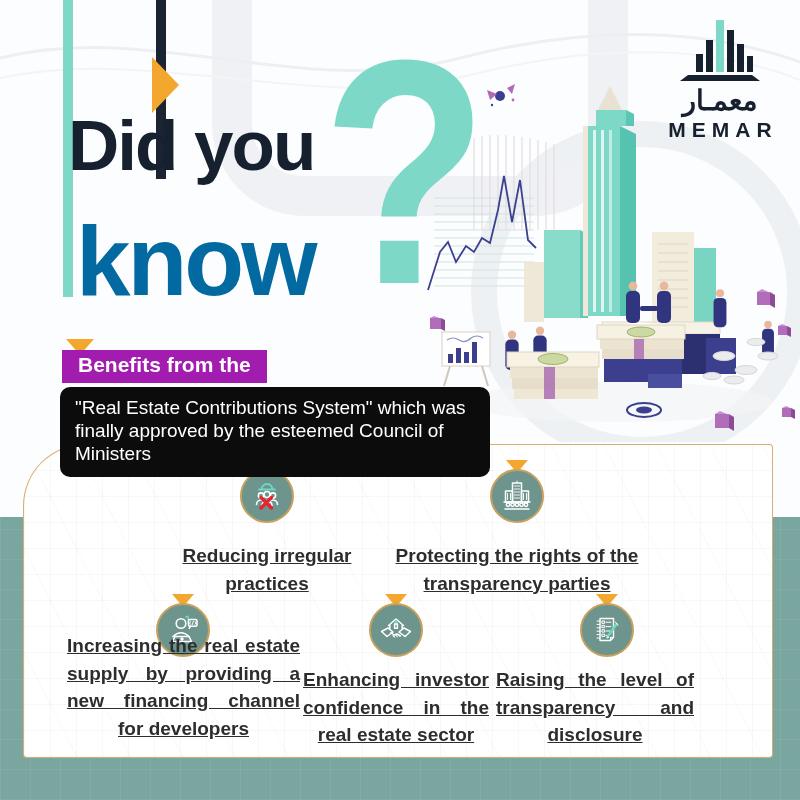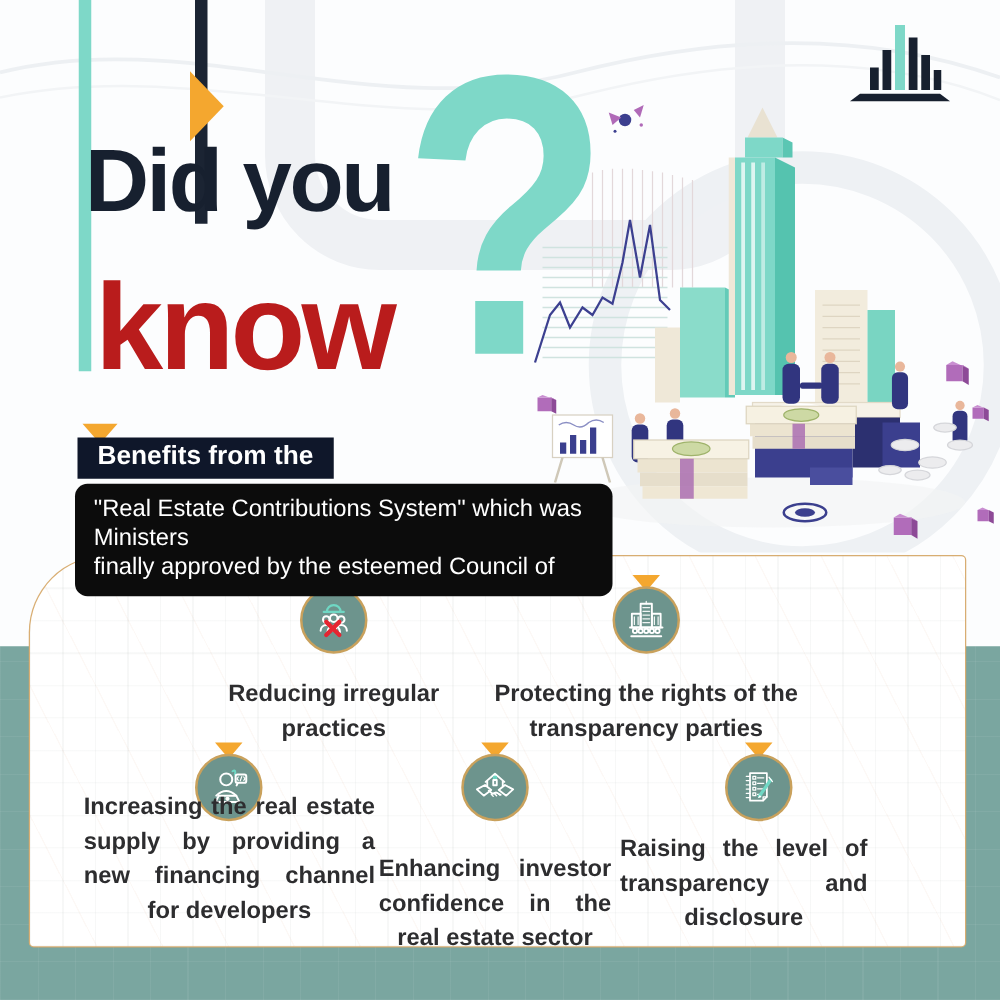--- a/index.html
+++ b/index.html
@@ -18,39 +18,39 @@
   .deco-wave{left:0;top:0;width:800px;height:130px;z-index:0;}
 
   
   .line-teal{left:63px;top:0;width:10px;height:297px;background:#7ed8c8;z-index:6;}
   .line-dark{left:156px;top:0;width:10px;height:179px;background:#1b2433;z-index:6;}
   .tri-right{left:152px;top:57px;width:0;height:0;z-index:7;
     border-top:28px solid transparent;border-bottom:28px solid transparent;
     border-left:27px solid #f4a72f;}
   .hero-line1{left:68px;top:110px;font-size:71px;font-weight:700;color:#17202f;
     letter-spacing:-2px;z-index:6;line-height:1;}
-  .hero-line2{left:76px;top:212px;font-size:98px;font-weight:700;color:#b91c1c;
+  .hero-line2{left:76px;top:212px;font-size:98px;font-weight:700;color:#0369a1;
     letter-spacing:-3px;z-index:6;line-height:1;}
   .hero-mark{left:322px;top:12px;font-size:320px;font-weight:700;color:#7ed8c8;
     line-height:1;z-index:6;transform:scaleX(.85);transform-origin:left top;}
 
   
   .logo{left:660px;top:16px;width:120px;text-align:center;z-index:6;}
   .logo-ar{display:block;font-size:28px;font-weight:700;color:#17202f;direction:rtl;line-height:1.1;}
   .logo-en{display:block;font-size:21px;font-weight:700;color:#17202f;
     letter-spacing:6px;margin-right:-6px;line-height:1.2;}
 
   
   .illus{left:412px;top:80px;z-index:1;}
 
   
   .tri-down-ribbon{left:66px;top:339px;width:0;height:0;z-index:8;
     border-left:14px solid transparent;border-right:14px solid transparent;
     border-top:16px solid #f4a72f;}
-  .ribbon{left:62px;top:350px;background:#0f172a;color:#ffffff;
+  .ribbon{left:62px;top:350px;background:#a21caf;color:#ffffff;
     font-size:21px;font-weight:700;padding:4px 16px 7px;z-index:9;line-height:1.05;}
   .headline{left:60px;top:387px;width:400px;background:#0c0c0c;color:#ffffff;
     border-radius:10px;padding:9px 15px 11px;font-size:19px;line-height:1.22;
     font-weight:400;z-index:9;}
   .headline div{white-space:nowrap;}
 
   
   .teal-band{left:0;top:517px;width:800px;height:283px;background:#7aa6a0;z-index:2;
     background-image:
       repeating-linear-gradient(90deg, rgba(255,255,255,.06) 0 1px, transparent 1px 30px),
@@ -65,21 +65,21 @@
 
   
   .b-iconwrap{width:54px;height:54px;z-index:5;}
   .b-tri{position:absolute;left:50%;margin-left:-11px;top:-9px;width:0;height:0;
     border-left:11px solid transparent;border-right:11px solid transparent;
     border-top:13px solid #f4a72f;}
   .b-circle{position:absolute;left:0;top:0;width:54px;height:54px;border-radius:50%;
     background:#6d948d;border:2px solid #c9a15c;box-sizing:border-box;
     display:flex;align-items:center;justify-content:center;}
   .b-label{z-index:5;font-size:19px;font-weight:700;color:#2d2d2f;line-height:1.45;
-    text-align:center;}
+    text-align:center;text-decoration:underline;}
   .b-label.just{text-align:justify;text-align-last:center;}
 </style>
 </head>
 <body>
 
 <div class="abs deco-blob"></div>
 <svg class="abs deco-wave" width="800" height="130" viewBox="0 0 800 130">
   <path d="M0,58 C150,20 300,100 460,58 C600,22 710,30 800,62" fill="none" stroke="#edf0f3" stroke-width="3"></path>
   <path d="M0,78 C160,45 320,115 470,75 C610,40 720,48 800,80" fill="none" stroke="#f2f4f6" stroke-width="2"></path>
 </svg>
@@ -230,28 +230,30 @@
 <div class="abs logo">
   <svg width="92" height="66" viewBox="0 0 92 66">
     <rect x="22" y="38" width="7" height="18" fill="#17202f"></rect>
     <rect x="32" y="24" width="7" height="32" fill="#17202f"></rect>
     <rect x="42" y="4" width="8" height="52" fill="#7ed8c8"></rect>
     <rect x="53" y="14" width="7" height="42" fill="#17202f"></rect>
     <rect x="63" y="28" width="7" height="28" fill="#17202f"></rect>
     <rect x="73" y="40" width="6" height="16" fill="#17202f"></rect>
     <polygon points="14,59 78,59 86,65 6,65" fill="#17202f"></polygon>
   </svg>
+  <span class="logo-ar">معمـار</span>
+  <span class="logo-en">MEMAR</span>
 </div>
 
 <div class="abs tri-down-ribbon"></div>
 <div class="abs ribbon">Benefits from the</div>
 <div class="abs headline">
   <div>"Real Estate Contributions System" which was</div>
+  <div>finally approved by the esteemed Council of</div>
   <div>Ministers</div>
-  <div>finally approved by the esteemed Council of</div>
 </div>
 
 <div class="abs b-iconwrap" style="left:240px;top:469px;">
   <div class="b-tri"></div>
   <div class="b-circle">
     <svg width="40" height="40" viewBox="0 0 40 40" fill="none" stroke-linecap="round" stroke-linejoin="round">
       <path d="M14.5,13.5 a5.5,5.5 0 0 1 11,0 M12,13.5 H28" stroke="#6fd8c4" stroke-width="1.8"></path>
       <g stroke="#ffffff" stroke-width="1.6">
         <circle cx="14" cy="19.5" r="2.6"></circle>
           <circle cx="20" cy="18.5" r="3"></circle>
@@ -311,21 +313,21 @@
       <path d="M12.5,15.5 L20,9 L27.5,15.5 M13.8,15 V18.8 M26.2,15 V18.8"></path>
       <circle cx="20" cy="12.2" r="1.1" stroke="#6fd8c4"></circle>
       <rect x="18.6" y="14" width="2.8" height="4.2"></rect>
       <polygon points="5.5,21.5 12,18 17,22 11,26.5"></polygon>
       <polygon points="34.5,21.5 28,18 23,22 29,26.5"></polygon>
       <path d="M15,22.5 l3,2.5 l3,-1 l3.5,1.8"></path>
       <path d="M17,25.5 l1.6,1.6 M19.5,24.8 l1.8,1.8 M22,24.3 l1.8,1.8" stroke-width="1.1"></path>
     </svg>
   </div>
 </div>
-<div class="abs b-label just" style="left:303px;top:666px;width:186px;margin-top:16px;">Enhancing investor confidence in the real estate sector</div>
+<div class="abs b-label just" style="left:303px;top:666px;width:186px;">Enhancing investor confidence in the real estate sector</div>
 
 <div class="abs b-iconwrap" style="left:580px;top:603px;">
   <div class="b-tri"></div>
   <div class="b-circle">
     <svg width="40" height="40" viewBox="0 0 40 40" fill="none" stroke="#ffffff" stroke-width="1.4" stroke-linecap="round" stroke-linejoin="round">
       <path d="M13,8.5 H26.5 V27.5 L23.5,30.5 H13 Z"></path>
       <path d="M26.5,27.5 H23.5 V30.5" stroke-width="1.1"></path>
       <path d="M10,11 H13 M10,14.4 H13 M10,17.8 H13 M10,21.2 H13 M10,24.6 H13 M10,28 H13" stroke-width="1"></path>
       <g stroke-width="1">
         <rect x="15.3" y="11" width="2.3" height="2.3"></rect>

